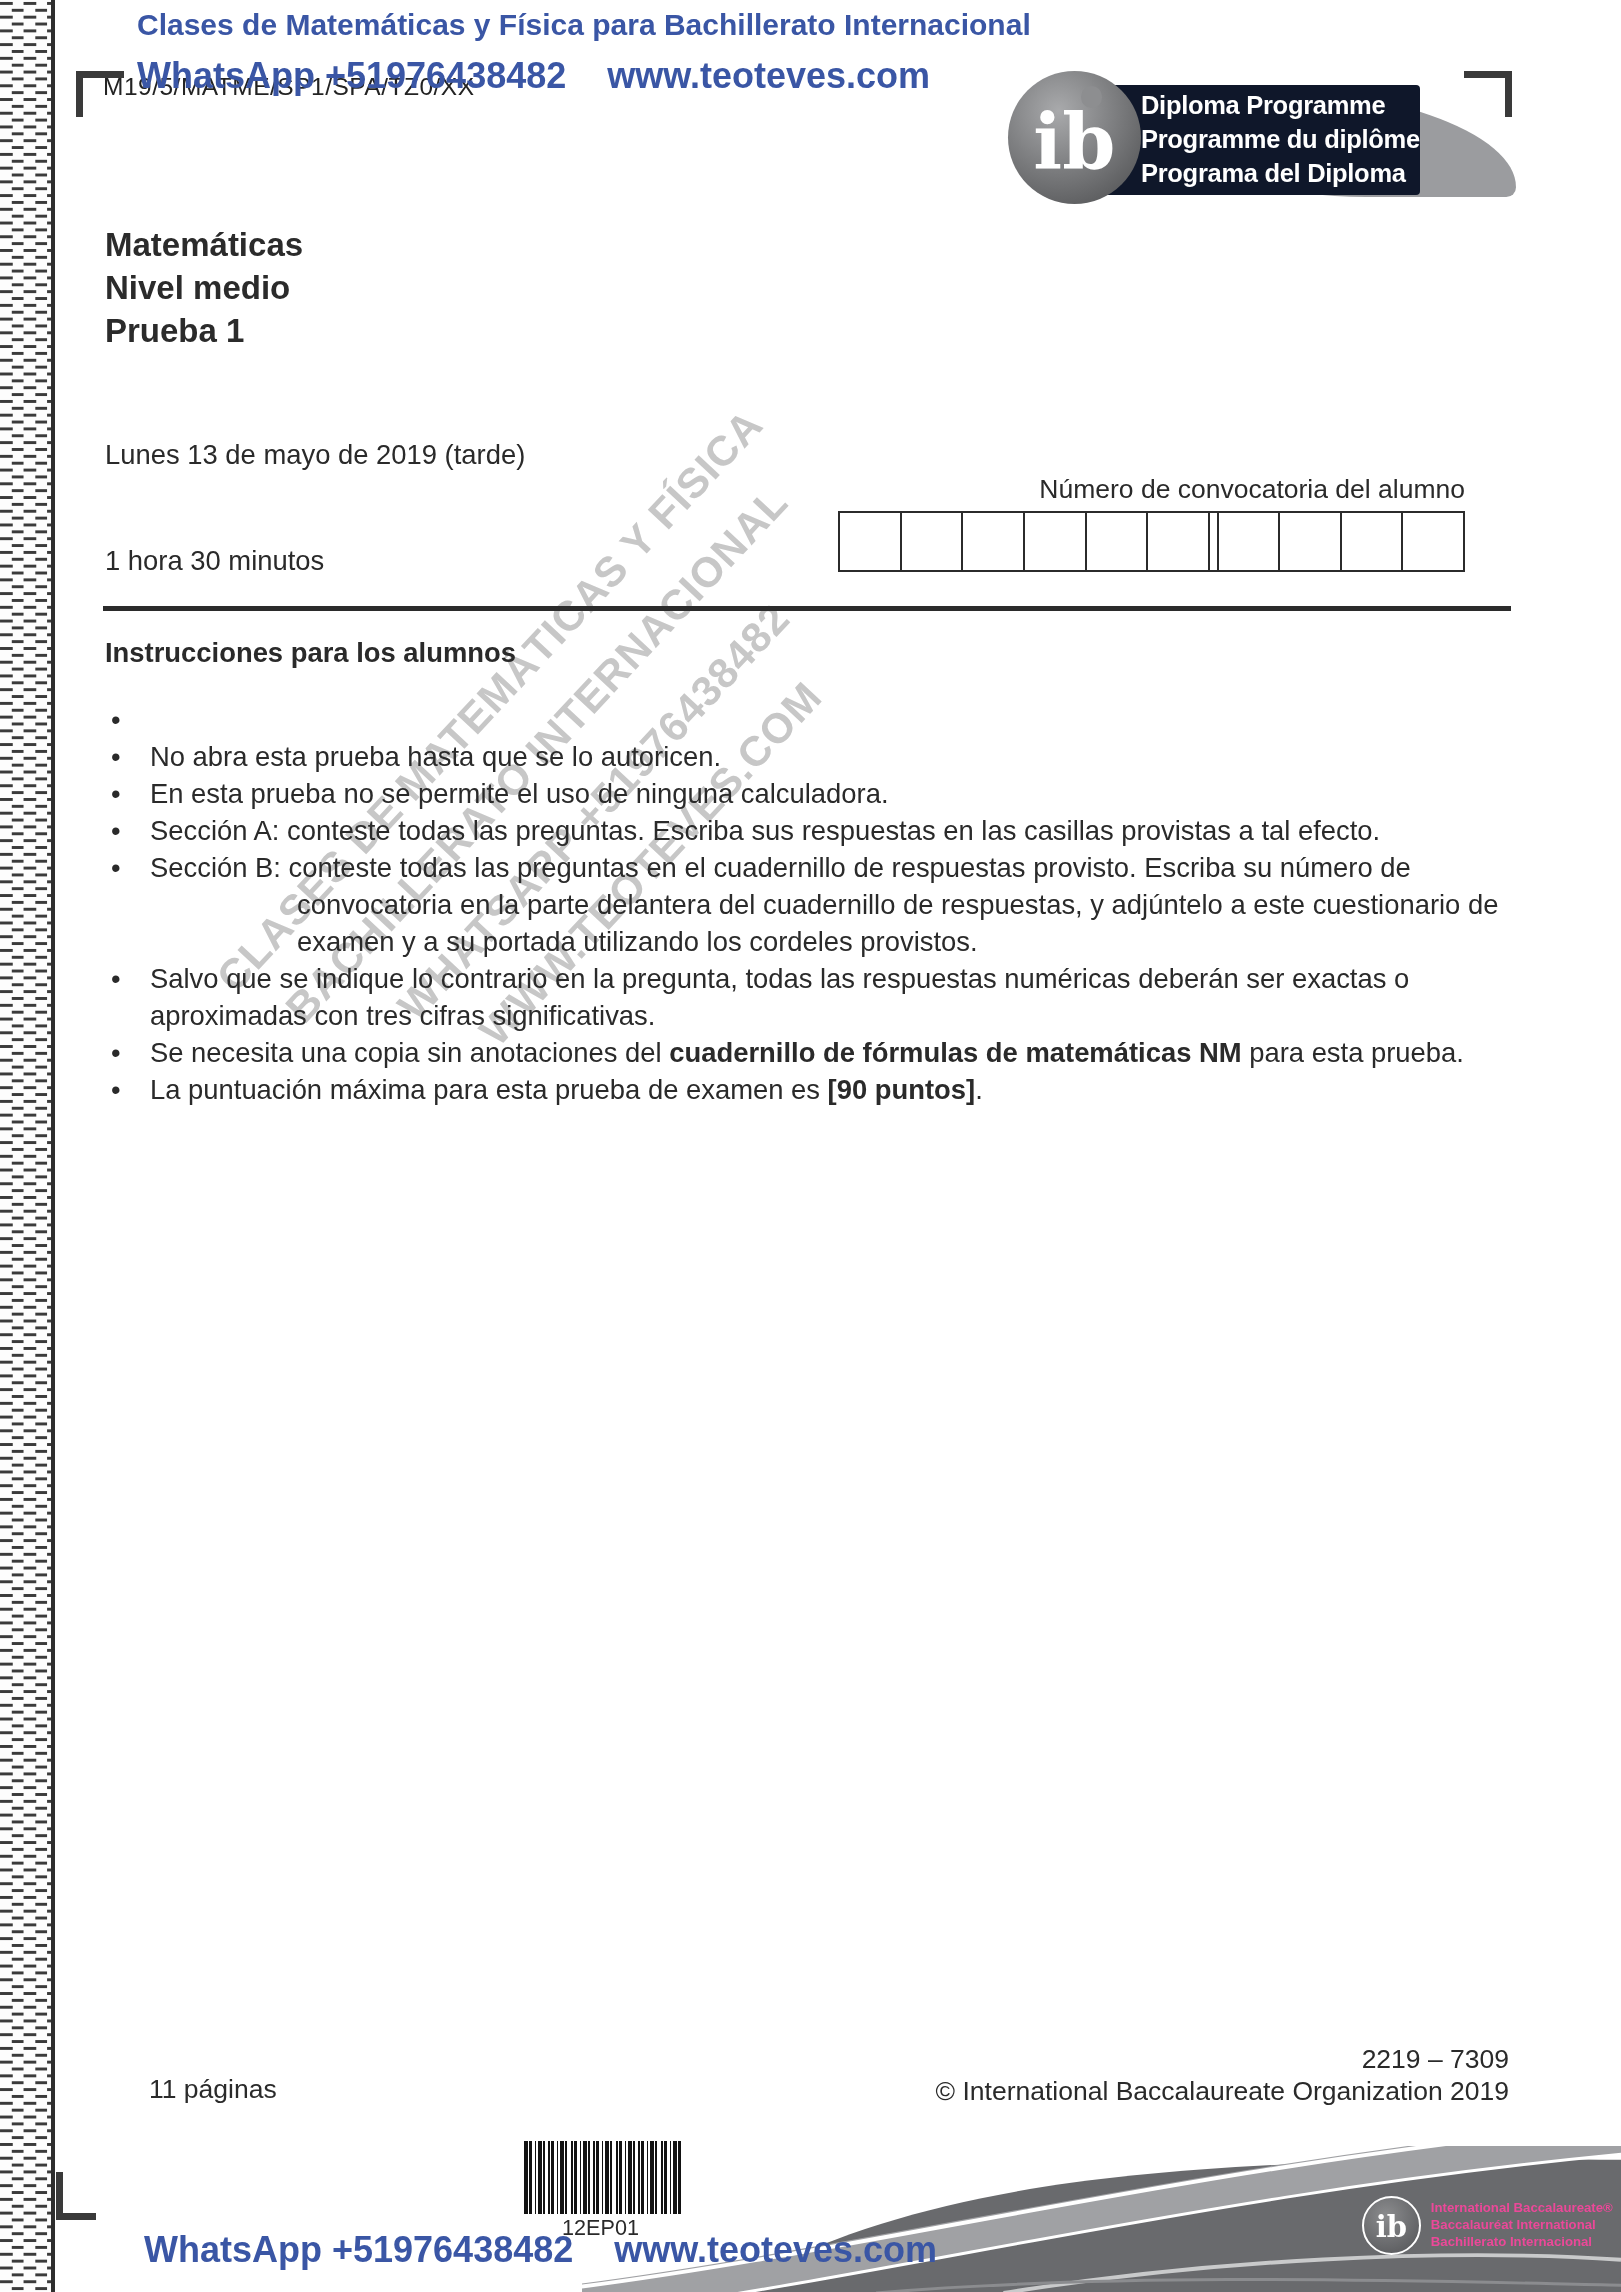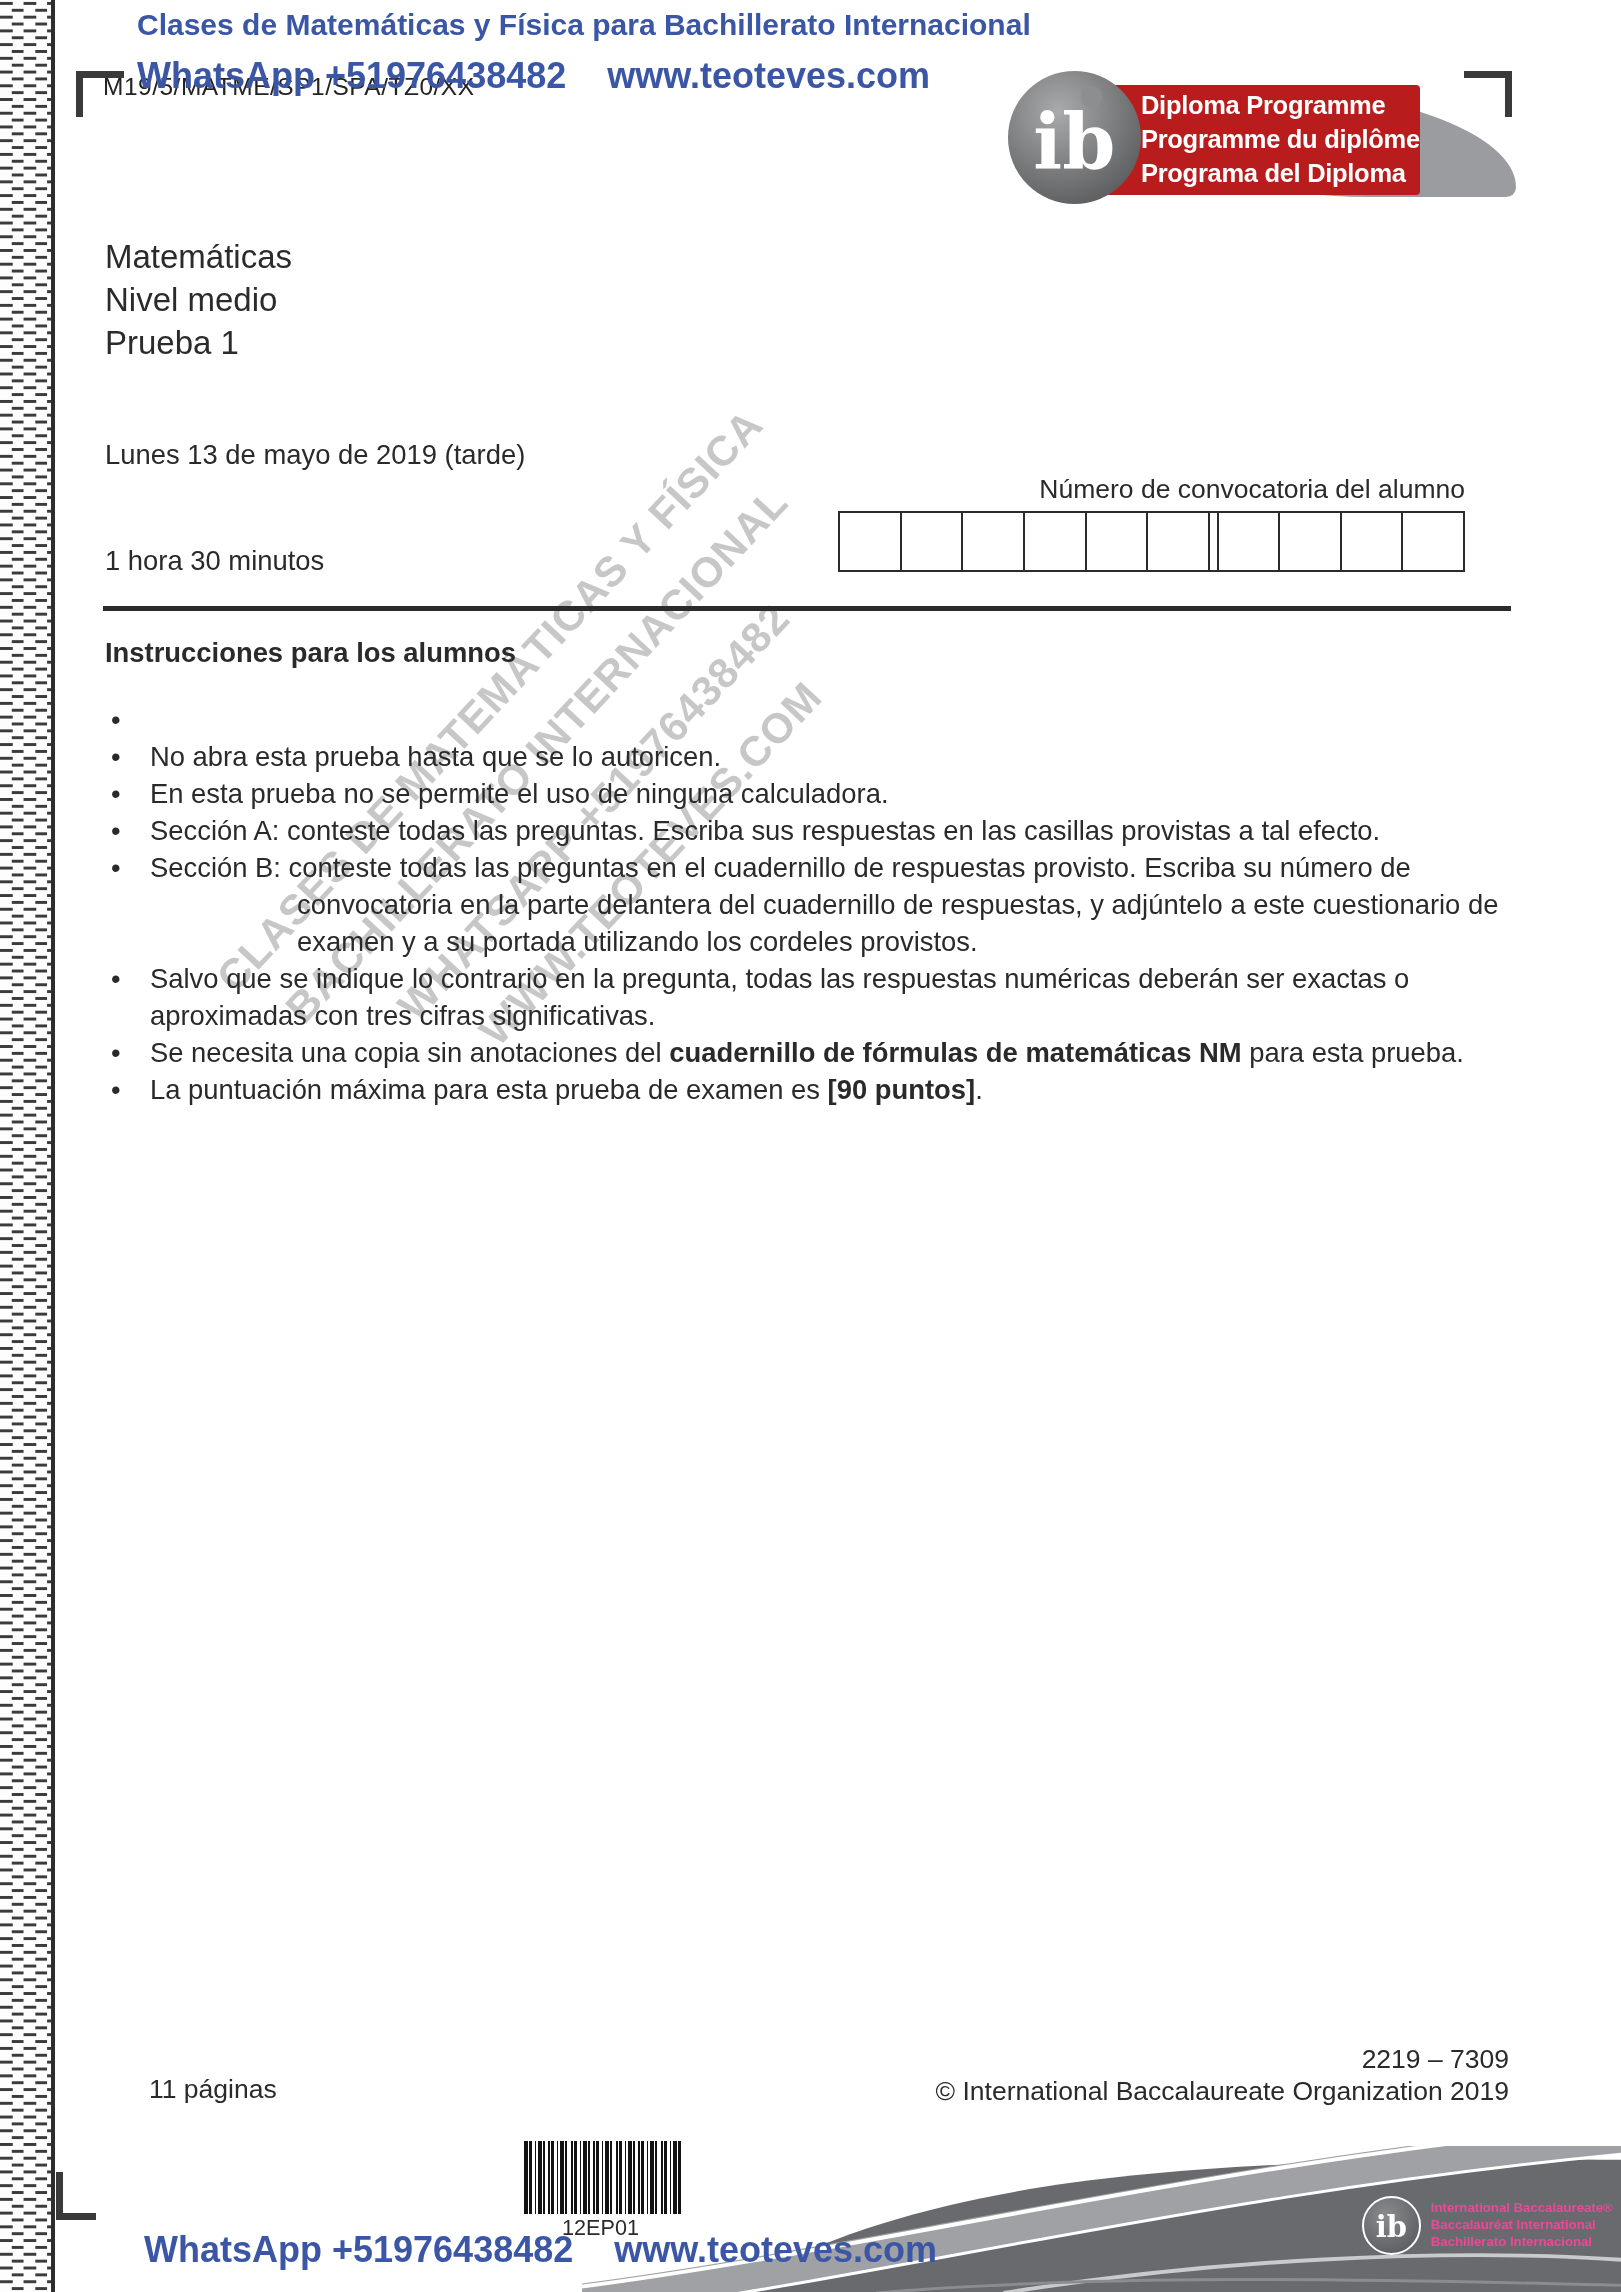--- a/index.html
+++ b/index.html
@@ -21,37 +21,37 @@
   .ad-top2{position:absolute;left:137px;top:55px;font-size:36px;z-index:6;}
   .ad-top2 .gap{display:inline-block;width:41px;}
   .ad-bottom{position:absolute;left:144px;top:2229px;font-size:36px;z-index:6;}
   .ad-bottom .gap{display:inline-block;width:41px;}
   
   .exam-code{position:absolute;left:103px;top:73px;font-size:24.5px;letter-spacing:0.5px;color:#232323;z-index:2;white-space:nowrap;text-align:center;}
   
   .ib-top{position:absolute;left:1000px;top:59px;width:529px;height:157px;z-index:2;}
   .ib-leaf{position:absolute;left:206px;top:25.5px;width:310px;height:112px;background:#9b9c9f;
     border-radius:5.9px 96% 9.8px 52% / 5.9px 92% 9.8px 46%;}
-  .ib-band{position:absolute;left:104px;top:25.5px;width:316px;height:110px;background:#b91c1c;border-radius:3.9px;}
+  .ib-band{position:absolute;left:104px;top:25.5px;width:316px;height:110px;background:#0f172a;border-radius:3.9px;}
   .ib-band-text{position:absolute;left:37px;top:3.9px;color:#ffffff;font-size:25.5px;line-height:34px;font-weight:bold;letter-spacing:-0.3px;white-space:nowrap;}
   .ib-circle{position:absolute;left:7.8px;top:11.8px;width:133px;height:133px;border-radius:50%;
     background:radial-gradient(circle at 38% 30%,#a9aaac,#77787a 52%,#4e4f51 95%);
     display:flex;align-items:center;justify-content:center;}
   .ib-circle .ib-glyph{font-family:"DejaVu Serif",serif;font-weight:bold;font-size:76px;color:#ffffff;line-height:1;margin-top:9.8px;}
   .ib-circle .ib-dot{position:absolute;left:73px;top:15.7px;width:21.6px;height:21.6px;border-radius:50%;background:#8d8e90;}
   
   .wm{position:absolute;transform:translate(-50%,-50%) rotate(-47deg);font-weight:bold;font-size:42px;
      color:#c7c7c7;letter-spacing:1px;white-space:nowrap;z-index:1;}
   .wm1{left:490px;top:701px;}
   .wm2{left:537px;top:755px;}
   .wm3{left:594px;top:812px;}
   .wm4{left:651px;top:864px;}
   
   .doc{position:absolute;left:0;top:0;width:100%;height:100%;z-index:2;}
-  .title-block{position:absolute;left:105px;top:235px;font-size:33px;font-weight:normal;line-height:43px;color:#2b2b2b;}
+  .title-block{position:absolute;left:105px;top:223px;font-size:33px;font-weight:bold;line-height:43px;color:#2b2b2b;}
   .date-line{position:absolute;left:105px;top:439px;font-size:27.4px;}
   .duration-line{position:absolute;left:105px;top:545px;font-size:27.4px;}
   .candidate{position:absolute;left:838px;top:474px;width:627px;}
   .candidate-label{font-size:26.5px;text-align:right;white-space:nowrap;}
   .candidate-boxes{display:flex;height:57px;border:2.9px solid #2b2b2b;margin-top:5.9px;}
   .candidate-boxes .cell{flex:1;position:relative;background:#fff;}
   .candidate-boxes .cell + .cell{border-left:2px solid #2b2b2b;}
   .candidate-boxes .cell.sep{margin-left:8.8px;}
   .candidate-boxes .cell.sep::before{content:"";position:absolute;left:-10.8px;top:-1px;bottom:-1px;width:2px;background:#2b2b2b;}
   .rule{position:absolute;left:103px;top:606px;width:1408px;height:4.9px;background:#2b2b2b;}

